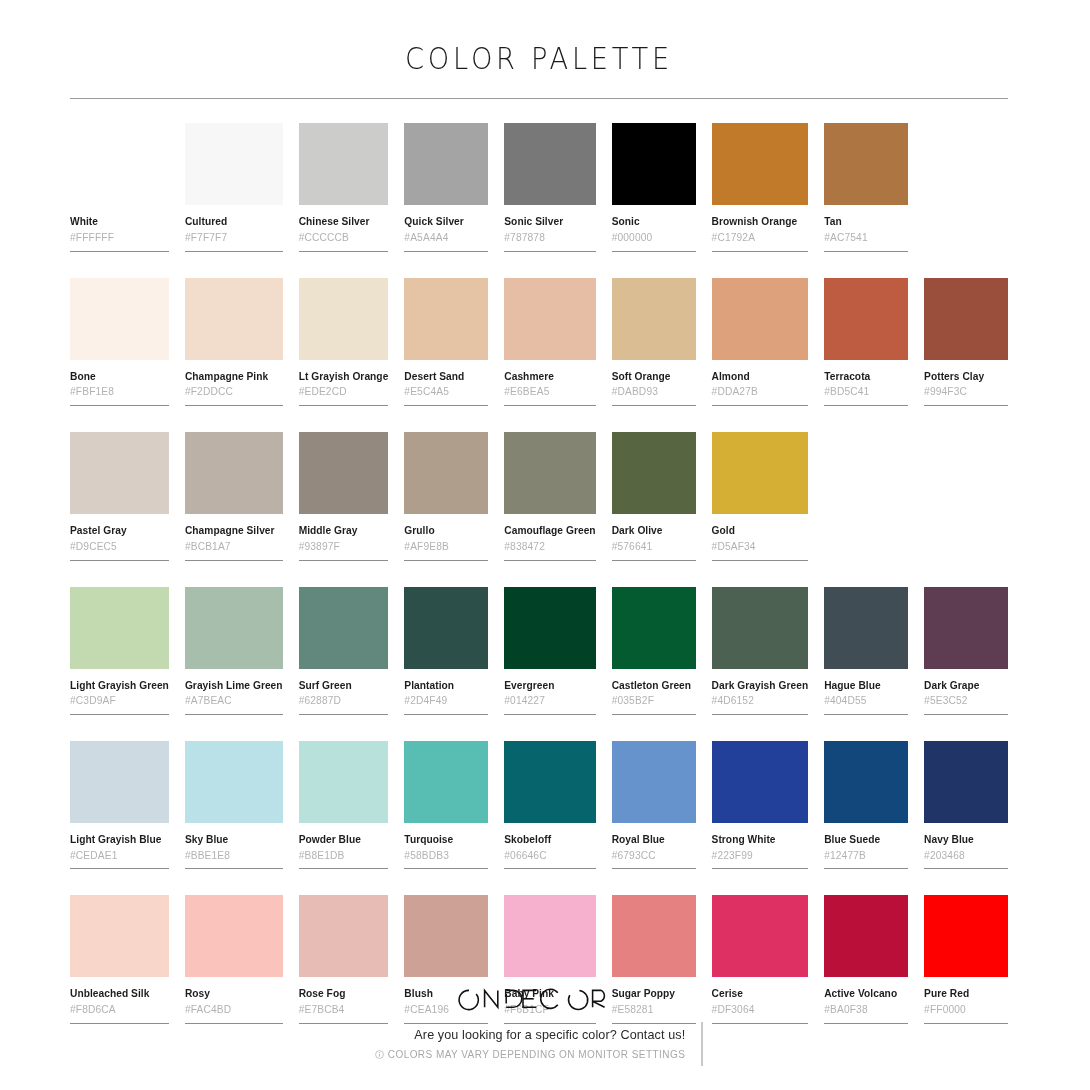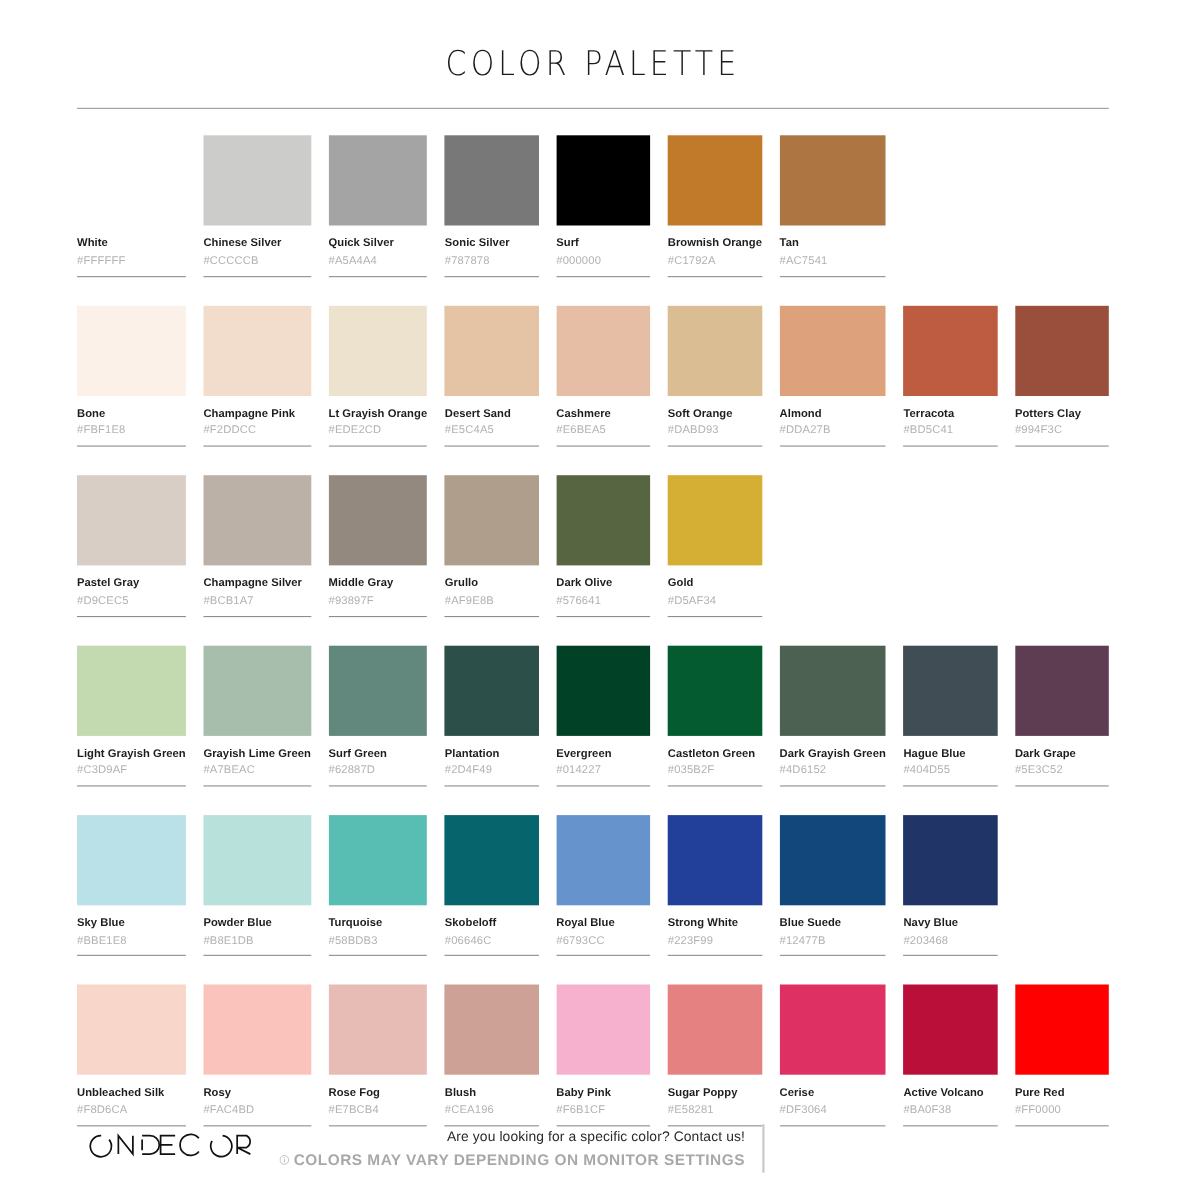--- a/index.html
+++ b/index.html
@@ -88,21 +88,22 @@
   }
 
   
   .footer {
     position: absolute;
     left: 70px;
     right: 70px;
     bottom: 24px;
     display: flex;
     align-items: center;
-    justify-content: flex-start;
+    justify-content: center;
+    flex-direction: column;
   }
   .logo {
     display: block;
     margin-left: 4px;
   }
   .footer-right {
     display: flex;
     align-items: center;
   }
   .footer-text-block {
@@ -123,22 +124,22 @@
     margin-top: 5px;
   }
   .info-icon {
     width: 9px;
     height: 9px;
     margin-right: 4px;
     flex: 0 0 auto;
     display: block;
   }
   .footer-note {
-    font-size: 14px;
-    font-weight: 700;
+    font-size: 10px;
+    font-weight: 400;
     color: #a8a8a8;
     letter-spacing: 0.45px;
     line-height: 1.2;
   }
   .footer-divider {
     width: 2px;
     height: 44px;
     background: #c9c9c9;
     flex: 0 0 auto;
   }
@@ -154,40 +155,46 @@
   </div>
 
   <div class="grid">
       <div class="swatch-cell">
         <div class="swatch-chip" style="background-color: rgb(255, 255, 255);"></div>
         <div class="swatch-name">White</div>
         <div class="swatch-hex">#FFFFFF</div>
         <div class="swatch-rule"></div>
       </div>
       <div class="swatch-cell">
+        <div class="swatch-chip" style="background-color: rgb(247, 247, 247);"></div>
+        <div class="swatch-name">Cultured</div>
+        <div class="swatch-hex">#F7F7F7</div>
+        <div class="swatch-rule"></div>
+      </div>
+      <div class="swatch-cell">
         <div class="swatch-chip" style="background-color: rgb(204, 204, 203);"></div>
         <div class="swatch-name">Chinese Silver</div>
         <div class="swatch-hex">#CCCCCB</div>
         <div class="swatch-rule"></div>
       </div>
       <div class="swatch-cell">
         <div class="swatch-chip" style="background-color: rgb(165, 164, 164);"></div>
         <div class="swatch-name">Quick Silver</div>
         <div class="swatch-hex">#A5A4A4</div>
         <div class="swatch-rule"></div>
       </div>
       <div class="swatch-cell">
         <div class="swatch-chip" style="background-color: rgb(120, 120, 120);"></div>
         <div class="swatch-name">Sonic Silver</div>
         <div class="swatch-hex">#787878</div>
         <div class="swatch-rule"></div>
       </div>
       <div class="swatch-cell">
         <div class="swatch-chip" style="background-color: rgb(0, 0, 0);"></div>
-        <div class="swatch-name">Surf</div>
+        <div class="swatch-name">Sonic</div>
         <div class="swatch-hex">#000000</div>
         <div class="swatch-rule"></div>
       </div>
       <div class="swatch-cell">
         <div class="swatch-chip" style="background-color: rgb(193, 121, 42);"></div>
         <div class="swatch-name">Brownish Orange</div>
         <div class="swatch-hex">#C1792A</div>
         <div class="swatch-rule"></div>
       </div>
       <div class="swatch-cell">
@@ -270,20 +277,26 @@
         <div class="swatch-hex">#93897F</div>
         <div class="swatch-rule"></div>
       </div>
       <div class="swatch-cell">
         <div class="swatch-chip" style="background-color: rgb(175, 158, 139);"></div>
         <div class="swatch-name">Grullo</div>
         <div class="swatch-hex">#AF9E8B</div>
         <div class="swatch-rule"></div>
       </div>
       <div class="swatch-cell">
+        <div class="swatch-chip" style="background-color: rgb(131, 132, 114);"></div>
+        <div class="swatch-name">Camouflage Green</div>
+        <div class="swatch-hex">#838472</div>
+        <div class="swatch-rule"></div>
+      </div>
+      <div class="swatch-cell">
         <div class="swatch-chip" style="background-color: rgb(87, 102, 65);"></div>
         <div class="swatch-name">Dark Olive</div>
         <div class="swatch-hex">#576641</div>
         <div class="swatch-rule"></div>
       </div>
       <div class="swatch-cell">
         <div class="swatch-chip" style="background-color: rgb(213, 175, 52);"></div>
         <div class="swatch-name">Gold</div>
         <div class="swatch-hex">#D5AF34</div>
         <div class="swatch-rule"></div>
@@ -337,20 +350,26 @@
         <div class="swatch-hex">#404D55</div>
         <div class="swatch-rule"></div>
       </div>
       <div class="swatch-cell">
         <div class="swatch-chip" style="background-color: rgb(94, 60, 82);"></div>
         <div class="swatch-name">Dark Grape</div>
         <div class="swatch-hex">#5E3C52</div>
         <div class="swatch-rule"></div>
       </div>
       <div class="row-spacer"></div>
+      <div class="swatch-cell">
+        <div class="swatch-chip" style="background-color: rgb(206, 218, 225);"></div>
+        <div class="swatch-name">Light Grayish Blue</div>
+        <div class="swatch-hex">#CEDAE1</div>
+        <div class="swatch-rule"></div>
+      </div>
       <div class="swatch-cell">
         <div class="swatch-chip" style="background-color: rgb(187, 225, 232);"></div>
         <div class="swatch-name">Sky Blue</div>
         <div class="swatch-hex">#BBE1E8</div>
         <div class="swatch-rule"></div>
       </div>
       <div class="swatch-cell">
         <div class="swatch-chip" style="background-color: rgb(184, 225, 219);"></div>
         <div class="swatch-name">Powder Blue</div>
         <div class="swatch-hex">#B8E1DB</div>

